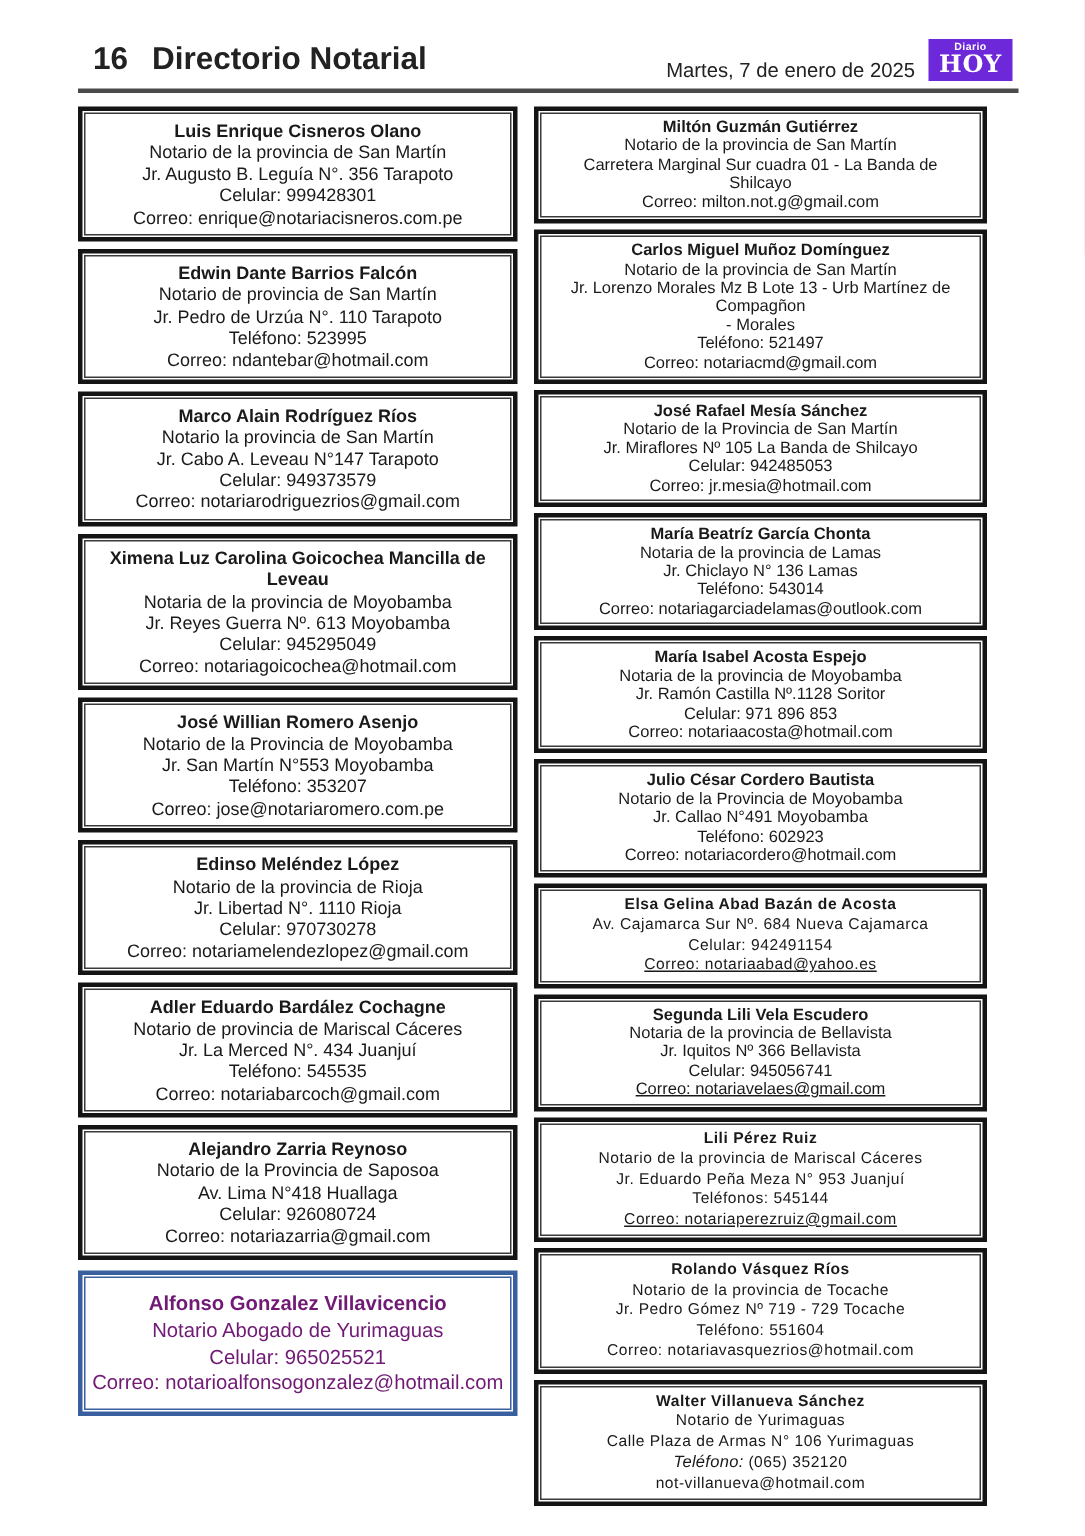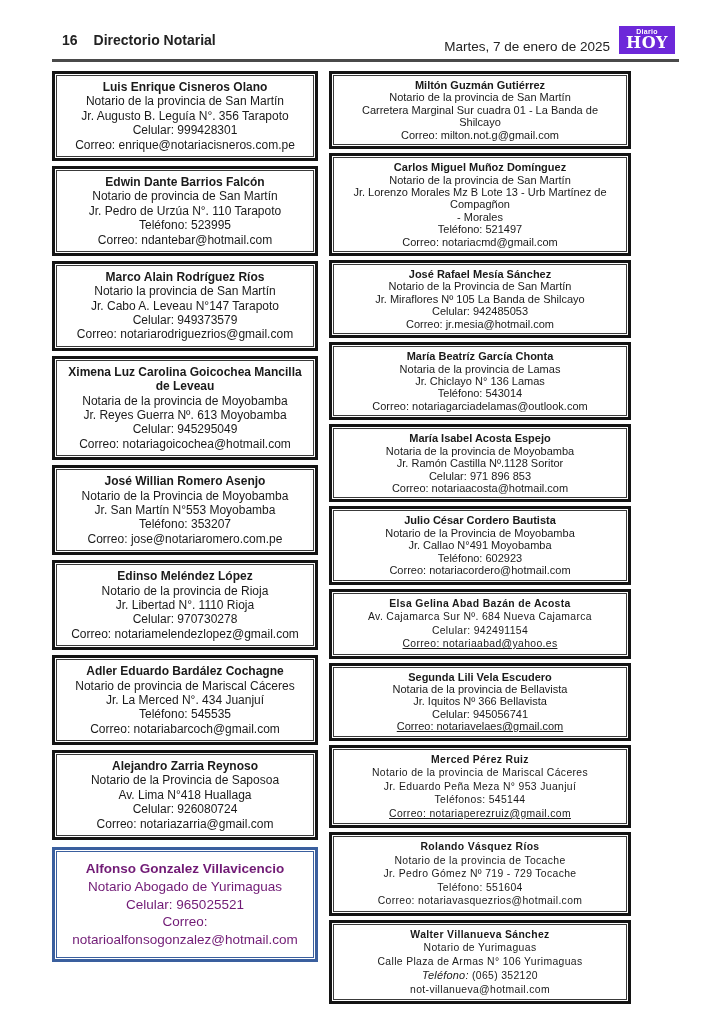--- a/index.html
+++ b/index.html
@@ -3,30 +3,30 @@
 <meta charset="utf-8">
 <style>
   html,body{margin:0;padding:0;background:#e8e8e8;}
   .page{
     width:723px;height:1024px;background:#ffffff;margin:0 auto;
     font-family:"Liberation Sans",sans-serif;color:#1a1a1a;
     box-sizing:border-box;padding:26px 44px 0 52px;overflow:hidden;position:relative;
   }
   
   .header{display:flex;align-items:center;justify-content:space-between;margin:0 4px 5px 10px;}
-  .h-left{display:flex;align-items:baseline;gap:16px;font-weight:bold;font-size:14px;color:#222;}
+  .h-left{display:flex;align-items:baseline;gap:16px;font-weight:bold;font-size:21px;color:#222;}
   .h-right{display:flex;align-items:flex-end;gap:9px;}
   .h-date{font-size:13.5px;color:#222;}
   .logo{background:#6d28d9;color:#fff;text-align:center;padding:2px 7px 3px;line-height:1;}
   .logo-top{font-size:7px;font-weight:bold;display:block;letter-spacing:.3px;}
   .logo-main{font-family:"DejaVu Serif",serif;font-weight:bold;font-size:16px;display:block;letter-spacing:.5px;}
   .rule{height:3px;background:#4a4a4a;margin:3px 0 9px 0;}
   
   .cols{display:flex;gap:11px;align-items:flex-start;}
-  .col-l{width:266px;}
+  .col-l{width:293px;}
   .col-r{width:302px;}
   
   .card{border:3px solid #141414;margin-bottom:5px;background:#fff;}
   .card .inner{border:1px solid #3a3a3a;margin:1px;padding:4px 3px;text-align:center;}
   .name{font-weight:bold;}
   .col-l .card{font-size:12px;line-height:1.2;}
   .col-r .card{font-size:11px;line-height:1.13;margin-bottom:4px;}
   .col-r .card .inner{padding:3px 12px;}
   .wide{font-size:10.4px !important;letter-spacing:.35px;line-height:1.3 !important;}
   .u{text-decoration:underline;}
@@ -226,21 +226,21 @@
         <div class="name">Segunda Lili Vela Escudero</div>
         <div class="ln">Notaria de la provincia de Bellavista</div>
         <div class="ln">Jr. Iquitos Nº 366 Bellavista</div>
         <div class="ln">Celular: 945056741</div>
         <div class="ln u">Correo: notariavelaes@gmail.com</div>
       </div>
         </div>
 
       <div class="card wide">
           <div class="inner">
-        <div class="name">Merced Pérez Ruiz</div>
+        <div class="name">Lili Pérez Ruiz</div>
         <div class="ln">Notario de la provincia de Mariscal Cáceres</div>
         <div class="ln">Jr. Eduardo Peña Meza N° 953 Juanjuí</div>
         <div class="ln">Teléfonos: 545144</div>
         <div class="ln u">Correo: notariaperezruiz@gmail.com</div>
       </div>
         </div>
 
       <div class="card wide">
           <div class="inner">
         <div class="name">Rolando Vásquez Ríos</div>

